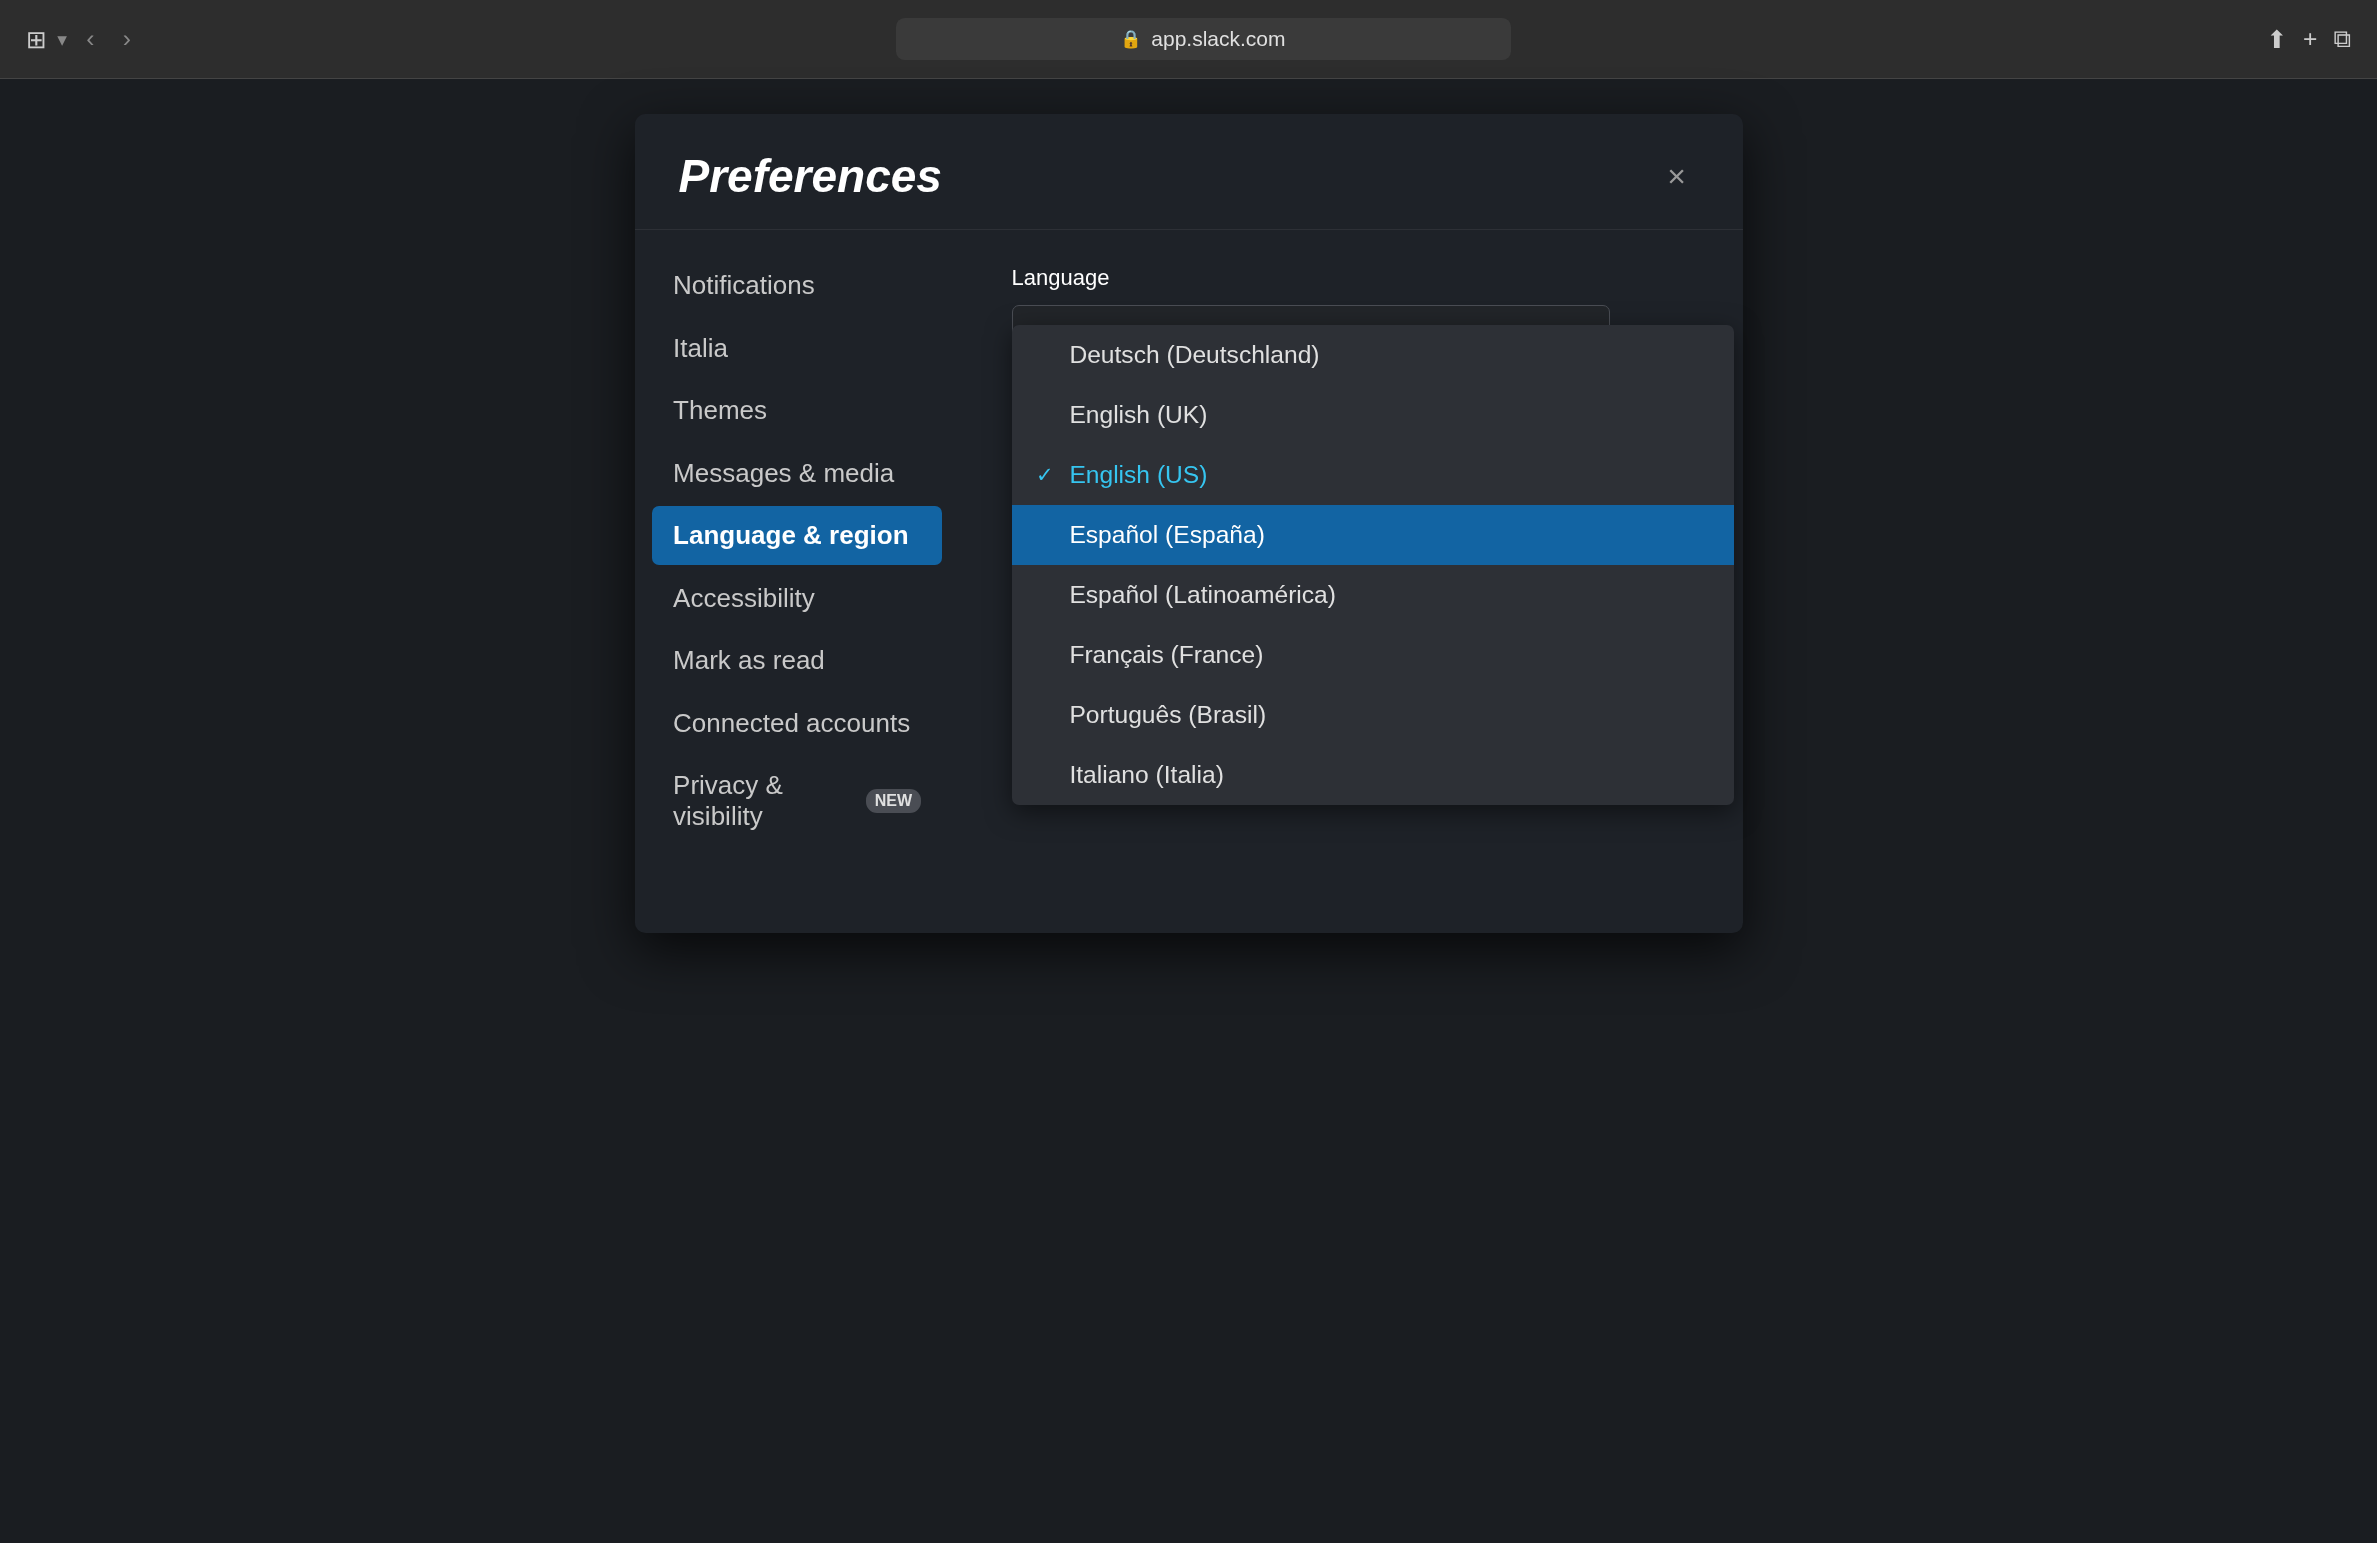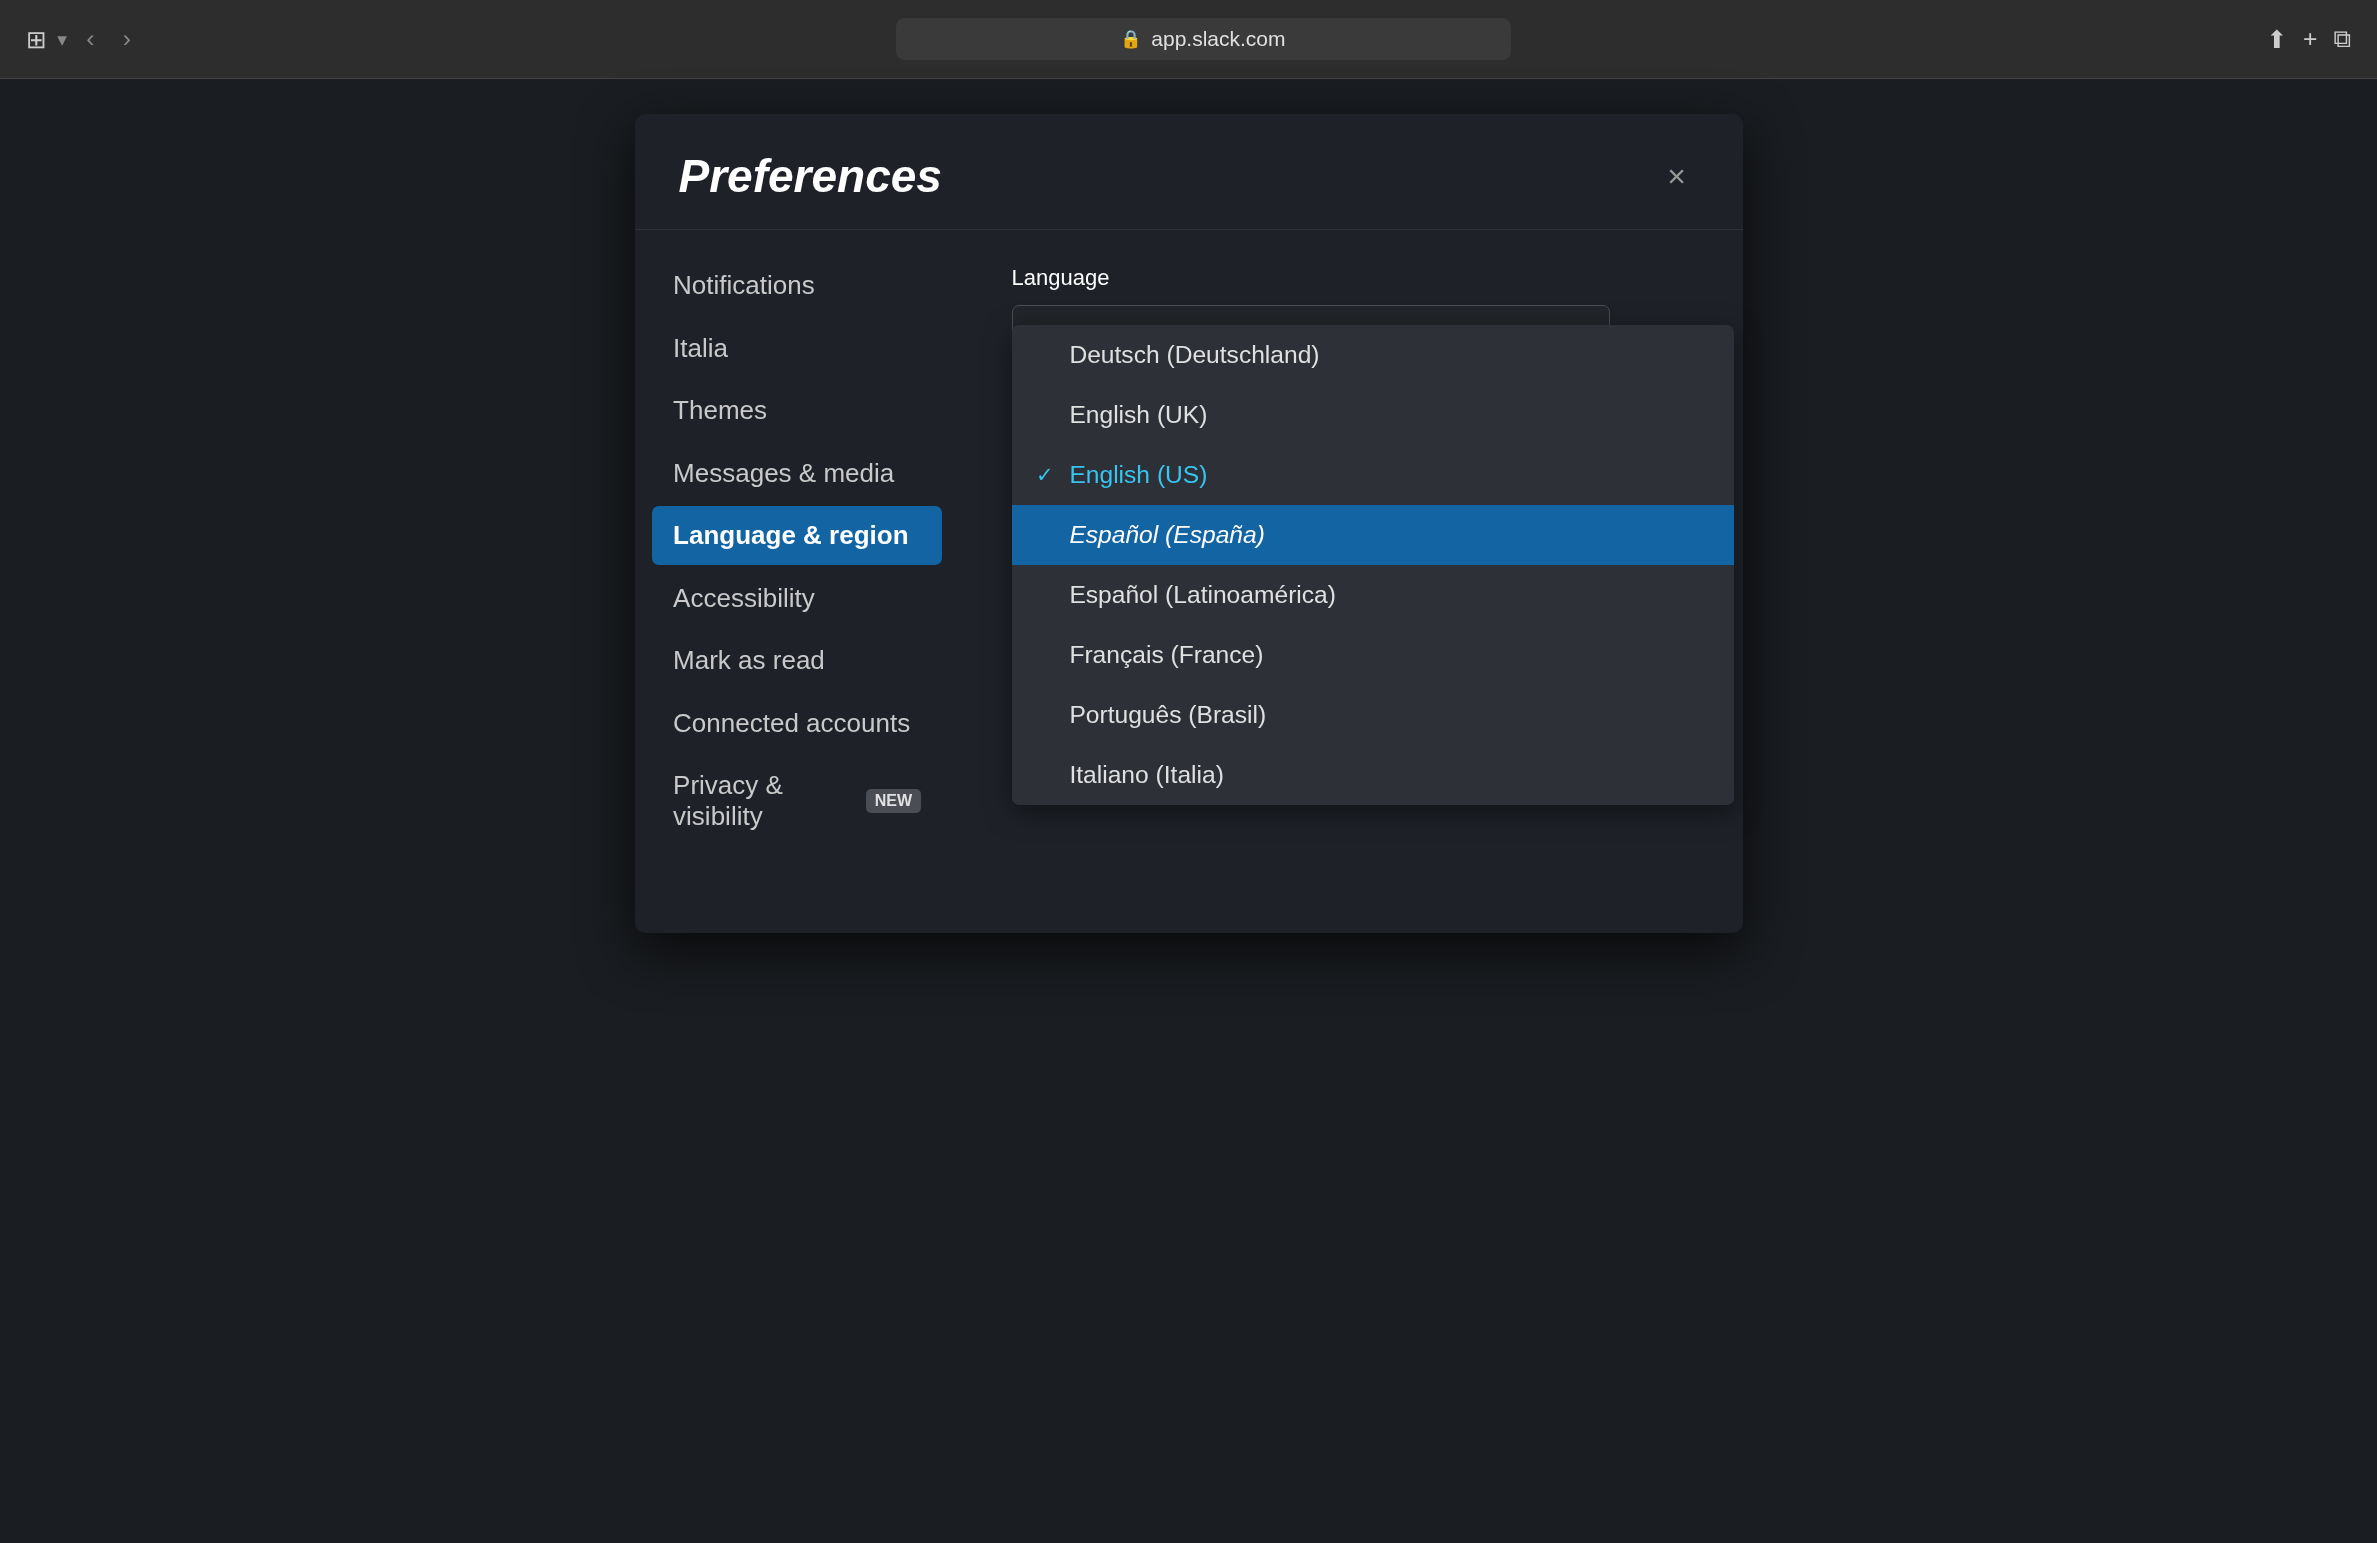--- a/index.html
+++ b/index.html
@@ -145,21 +145,21 @@
       color: #fff;
       font-weight: 600;
     }
 
     .nav-item .new-badge {
       background: #4a4d54;
       color: #e0e0e0;
       font-size: 16px;
       font-weight: 700;
       padding: 2.6px 8.8px;
-      border-radius: 5px;
+      border-radius: 11px;
       margin-left: 7px;
     }
 
     
     .main-panel {
       flex: 1;
       padding: 35px 44px;
       position: relative;
     }
 
@@ -206,21 +206,20 @@
       color: #e0e0e0;
       cursor: pointer;
       display: flex;
       align-items: center;
       gap: 12.3px;
     }
 
     .dropdown-item.selected {
       background: #1264a3;
       color: #fff;
-      font-style: italic;
     }
 
     .dropdown-item.checked { color: #36c5f0; }
 
     .dropdown-item .check-icon {
       color: #36c5f0;
       font-size: 21px;
       width: 21px;
     }
 

